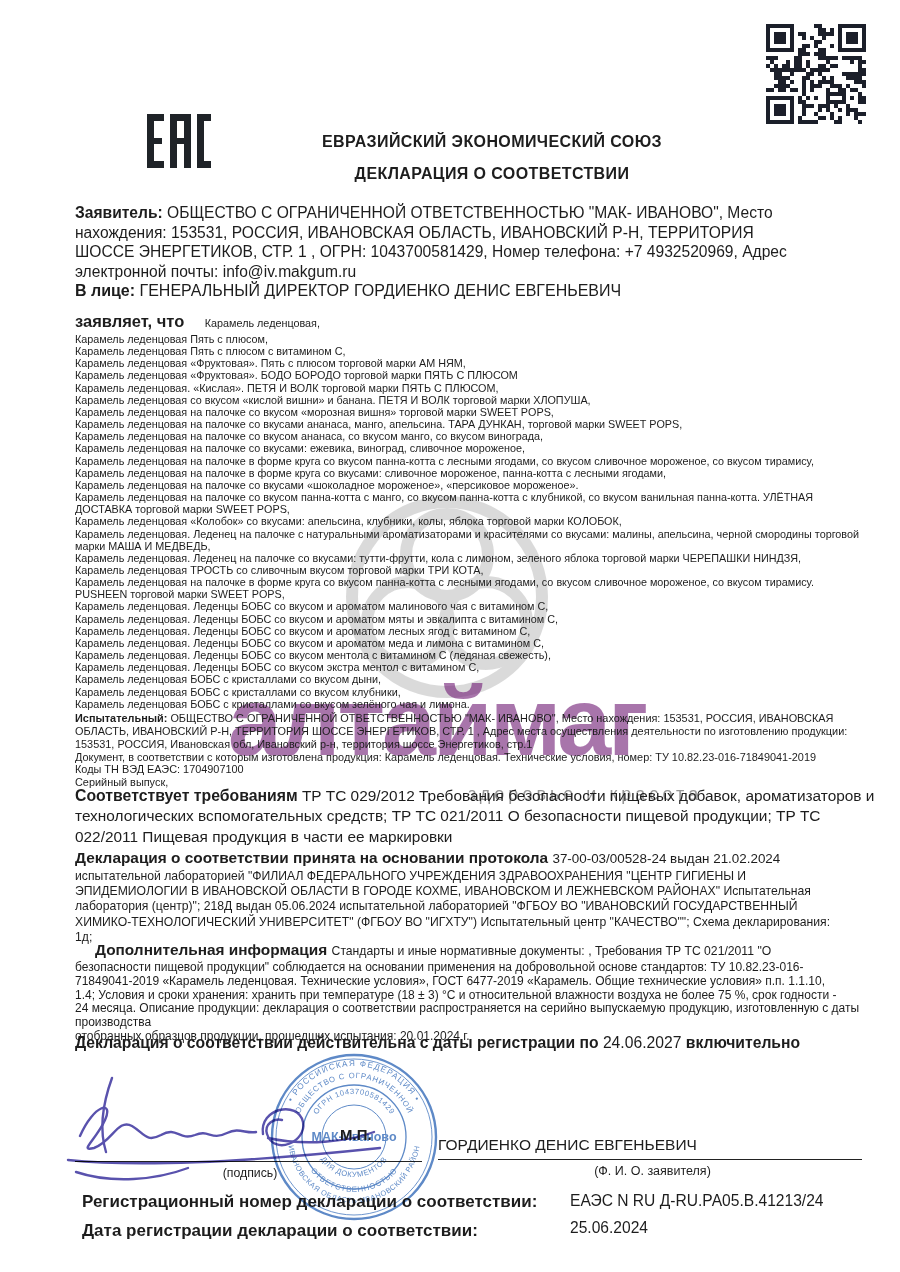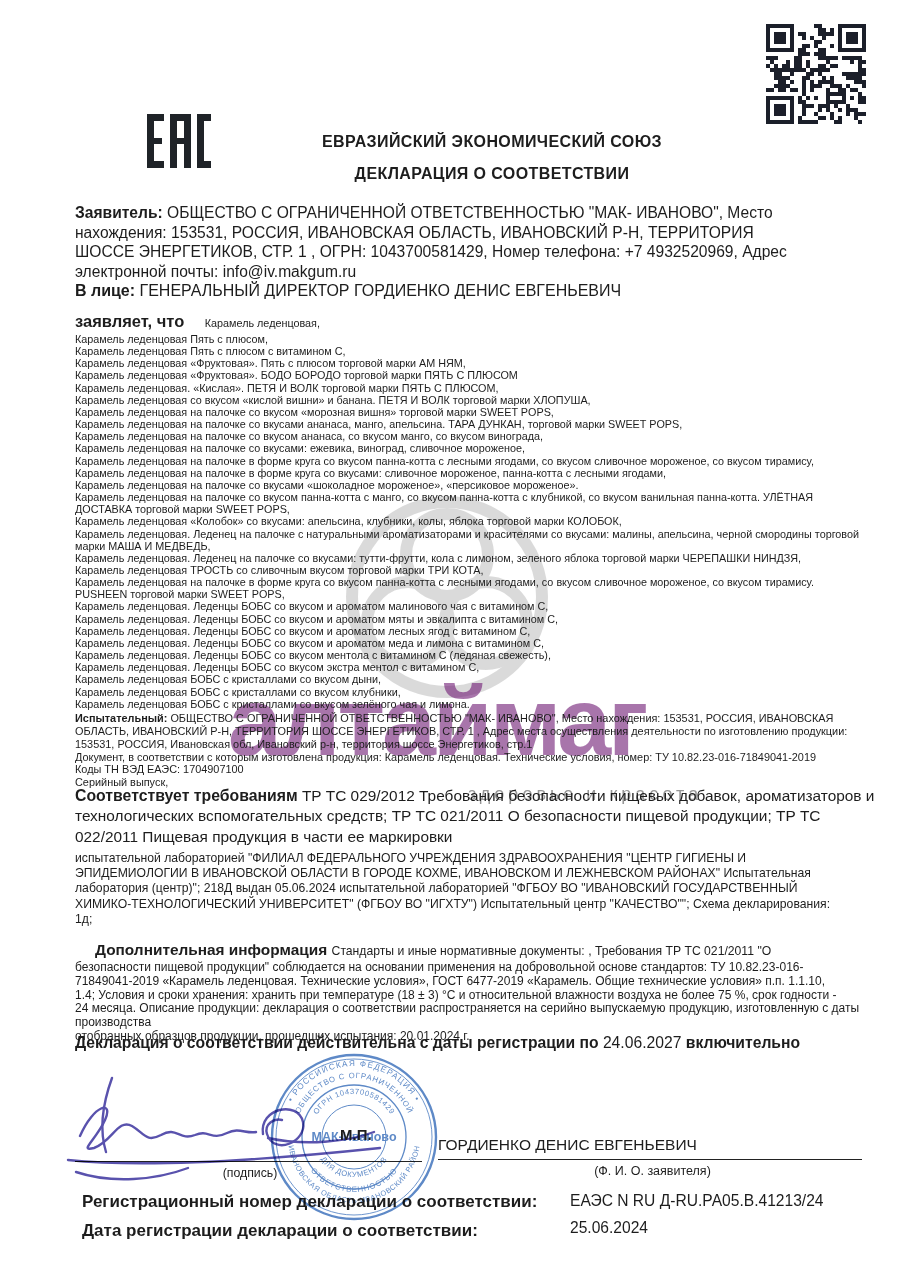--- a/index.html
+++ b/index.html
@@ -375,20 +375,24 @@
 Коды ТН ВЭД ЕАЭС: 1704907100
 Серийный выпуск,</div>
   </div>
 
   <div id="compliance" class="abs layer-text">
     <span class="lbl">Соответствует требованиям</span>
     <span>ТР ТС 029/2012 Требования безопасности пищевых добавок, ароматизаторов и технологических вспомогательных средств; ТР ТС 021/2011 О безопасности пищевой продукции; ТР ТС 022/2011 Пищевая продукция в части ее маркировки</span>
   </div>
 
   <div id="protocol" class="abs layer-text">
+    <div>
+      <span class="lbl">Декларация о соответствии принята на основании протокола</span>
+      <span class="val">37-00-03/00528-24 выдан 21.02.2024</span>
+    </div>
     <div class="body pre">испытательной лабораторией "ФИЛИАЛ ФЕДЕРАЛЬНОГО УЧРЕЖДЕНИЯ ЗДРАВООХРАНЕНИЯ "ЦЕНТР ГИГИЕНЫ И
 ЭПИДЕМИОЛОГИИ В ИВАНОВСКОЙ ОБЛАСТИ В ГОРОДЕ КОХМЕ, ИВАНОВСКОМ И ЛЕЖНЕВСКОМ РАЙОНАХ" Испытательная
 лаборатория (центр)"; 218Д выдан 05.06.2024  испытательной лабораторией "ФГБОУ ВО "ИВАНОВСКИЙ ГОСУДАРСТВЕННЫЙ
 ХИМИКО-ТЕХНОЛОГИЧЕСКИЙ УНИВЕРСИТЕТ" (ФГБОУ ВО "ИГХТУ") Испытательный центр "КАЧЕСТВО""; Схема декларирования:
 1д;</div>
   </div>
 
   <div id="additional" class="abs layer-text">
     <div>
       <span class="lbl">Дополнительная информация</span>

